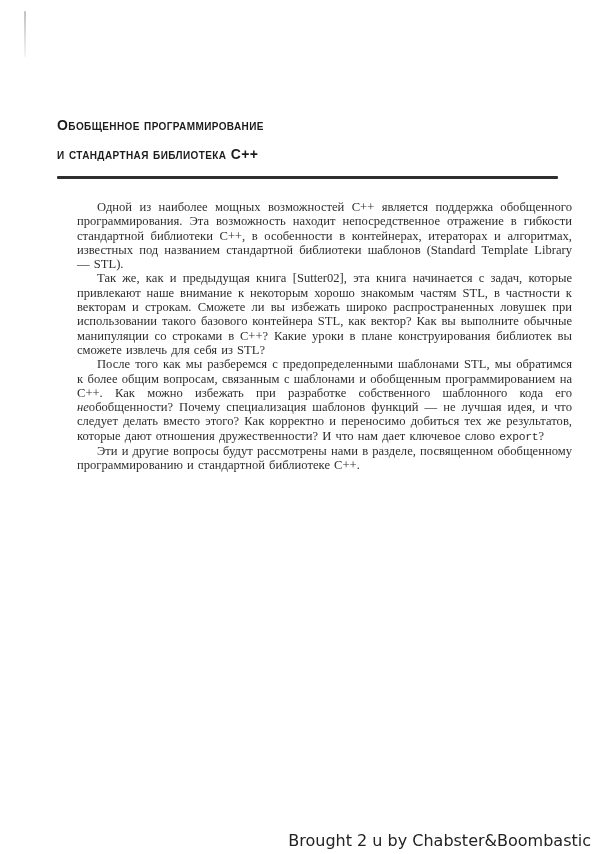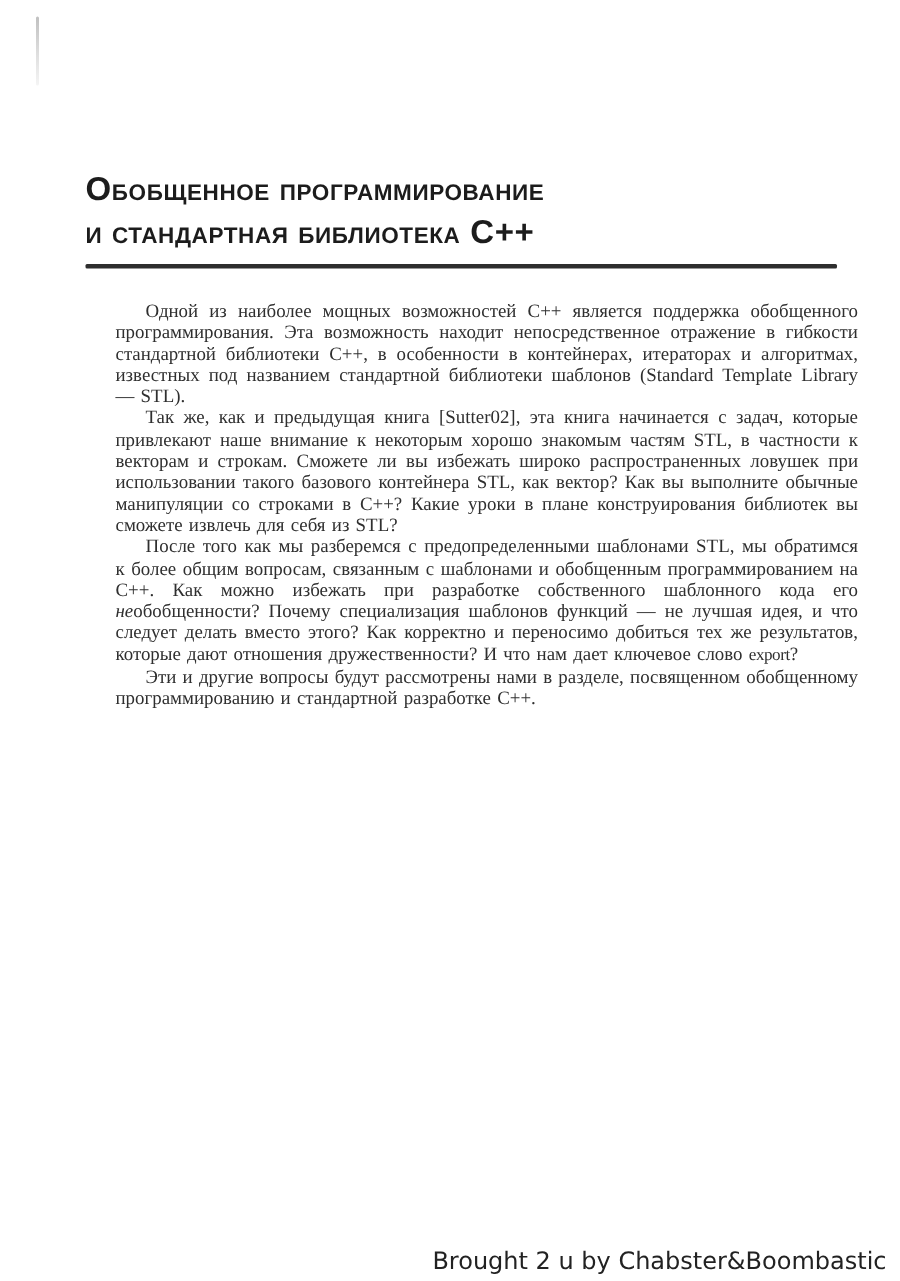--- a/index.html
+++ b/index.html
@@ -30,21 +30,21 @@
     position: absolute;
     left: 57px;
     top: 111px;
     width: 501px;
   }
   .chapter-title {
     margin: 0;
     font-family: "Liberation Sans", sans-serif;
     font-weight: 700;
     font-variant: small-caps;
-    font-size: 22px;
+    font-size: 14px;
     line-height: 29px;
     letter-spacing: 0.4px;
     color: #1c1c1c;
   }
   .title-line {
     display: block;
     white-space: nowrap;
   }
   .title-rule {
     margin-top: 7px;
@@ -65,21 +65,21 @@
     word-spacing: 1px;
   }
   .body-text p {
     margin: 0;
     text-indent: 20px;
   }
   .body-text i {
     font-style: italic;
   }
   .body-text code {
-    font-family: Liberation Serif, serif;
+    font-family: Liberation Mono, monospace;
     font-size: 11.4px;
     letter-spacing: -0.3px;
   }
   .page-footer {
     position: absolute;
     right: 9px;
     bottom: 6px;
     font-family: "DejaVu Sans", sans-serif;
     font-size: 16px;
     line-height: 15px;
@@ -98,20 +98,20 @@
       <span class="title-line">Обобщенное программирование</span>
       <span class="title-line">и стандартная библиотека C++</span>
     </h1>
     <div class="title-rule"></div>
   </header>
 
   <main class="body-text">
     <p>Одной из наиболее мощных возможностей C++ является поддержка обобщенного программирования. Эта возможность находит непосредственное отражение в гибкости стандартной библиотеки C++, в особенности в контейнерах, итераторах и алгоритмах, известных под названием стандартной библиотеки шаблонов (Standard Template Library — STL).</p>
     <p>Так же, как и предыдущая книга [Sutter02], эта книга начинается с задач, которые привлекают наше внимание к некоторым хорошо знакомым частям STL, в частности к векторам и строкам. Сможете ли вы избежать широко распространенных ловушек при использовании такого базового контейнера STL, как вектор? Как вы выполните обычные манипуляции со строками в C++? Какие уроки в плане конструирования библиотек вы сможете извлечь для себя из STL?</p>
     <p><span>После того как мы разберемся с предопределенными шаблонами STL, мы обратимся к более общим вопросам, связанным с шаблонами и обобщенным программированием на C++. Как можно избежать при разработке собственного шаблонного кода его </span><i>не</i><span>обобщенности? Почему специализация шаблонов функций — не лучшая идея, и что следует делать вместо этого? Как корректно и переносимо добиться тех же результатов, которые дают отношения дружественности? И что нам дает ключевое слово </span><code>export</code><span>?</span></p>
-    <p>Эти и другие вопросы будут рассмотрены нами в разделе, посвященном обобщенному программированию и стандартной разработке C++.</p>
+    <p>Эти и другие вопросы будут рассмотрены нами в разделе, посвященном обобщенному программированию и стандартной библиотеке C++.</p>
   </main>
 
   <footer class="page-footer">
     <span>Brought 2 u by Chabster&amp;Boombastic</span>
   </footer>
 
 </div>
 
 </body></html>

